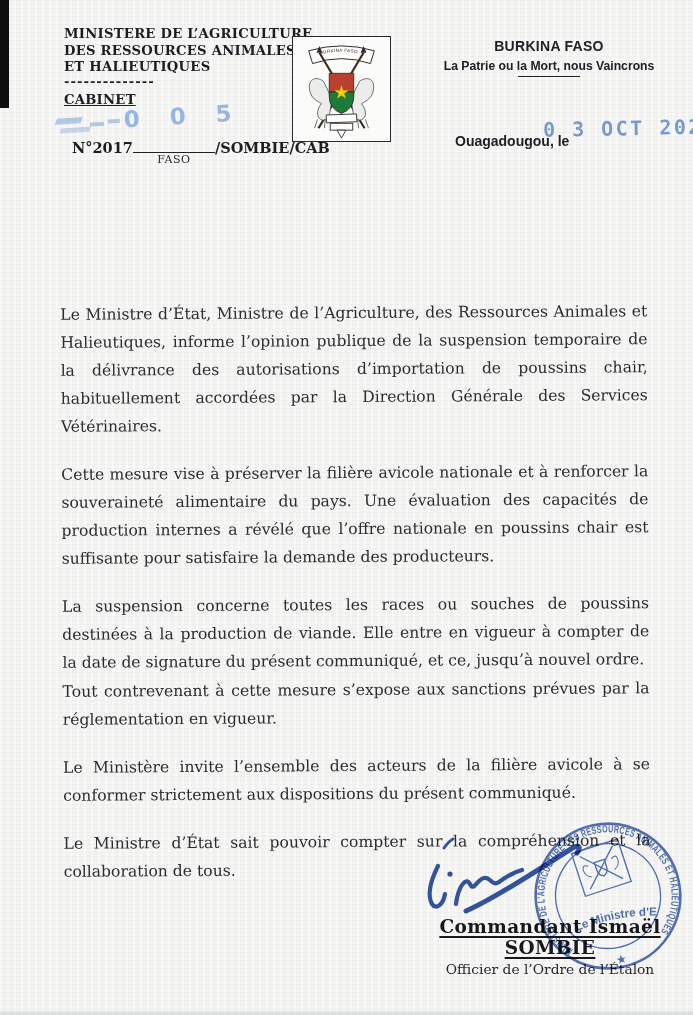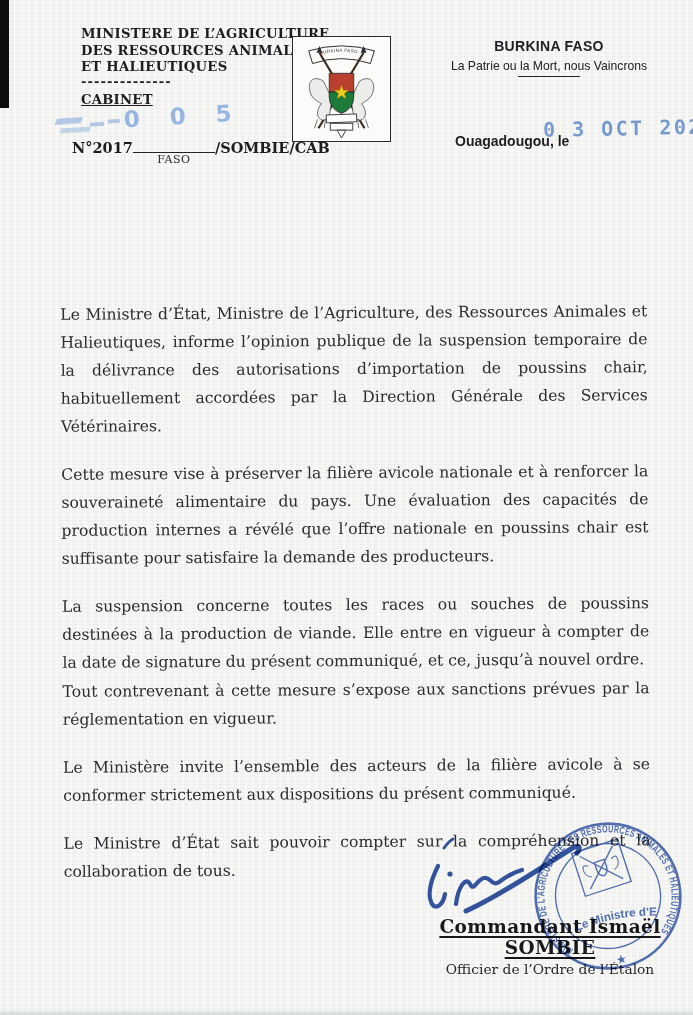--- a/index.html
+++ b/index.html
@@ -9,31 +9,31 @@
     background-color:#f4f5f2;
     background-image:
       repeating-linear-gradient(180deg, rgba(110,120,118,.045) 0 1px, rgba(255,255,255,0) 1px 4px),
       repeating-linear-gradient(90deg, rgba(255,255,255,.5) 0 2px, rgba(240,242,239,.25) 2px 7px);
     color:#24242a;
   }
   .scan-edge{position:absolute;left:0;top:0;width:9px;height:108px;background:#0e0e0e;}
   .bottom-shade{position:absolute;left:0;bottom:0;width:100%;height:6px;background:linear-gradient(180deg,rgba(0,0,0,0),rgba(150,165,175,.35));}
 
   
-  .ministry{position:absolute;left:81px;top:26px;width:270px;
+  .ministry{position:absolute;left:64px;top:26px;width:270px;
     font:bold 13.2px "DejaVu Serif",serif;letter-spacing:.25px;line-height:16.5px;color:#1c1c22;}
   .ministry .sep{font-weight:bold;letter-spacing:1px;line-height:10px;margin-top:1px;}
   .ministry .cab{margin-top:5px;text-decoration:underline;}
 
   .crest-box{position:absolute;left:292px;top:36px;width:97px;height:104px;
     border:1.6px solid #2a2a2e;background:#fbfbf9;}
   .country-block{position:absolute;left:418px;top:38px;width:262px;text-align:center;
     font-family:"Liberation Sans",sans-serif;color:#202026;}
   .country{font-size:14px;font-weight:bold;letter-spacing:.3px;}
-  .motto{font-size:12.2px;font-weight:normal;margin-top:5px;}
+  .motto{font-size:12.2px;font-weight:bold;margin-top:5px;}
   .motto-rule{display:block;width:62px;height:0;border-top:1.6px solid #222;margin:3px auto 0;}
 
   .num-stamp{position:absolute;left:56px;top:104px;width:220px;height:36px;
     color:#8fb2e0;transform:rotate(-3.5deg);}
   .num-stamp .digits{position:absolute;left:68px;top:0;
     font:bold 23px "DejaVu Sans",sans-serif;letter-spacing:11px;color:#8db0e0;opacity:.9;}
   .smudge{position:absolute;background:#7ea3d8;opacity:.55;filter:blur(.6px);}
   .sm1{left:0;top:8px;width:26px;height:6px;transform:skewX(-25deg);}
   .sm2{left:4px;top:18px;width:30px;height:5px;transform:skewX(-20deg);opacity:.4;}
   .sm3{left:34px;top:14px;width:14px;height:3.5px;}

